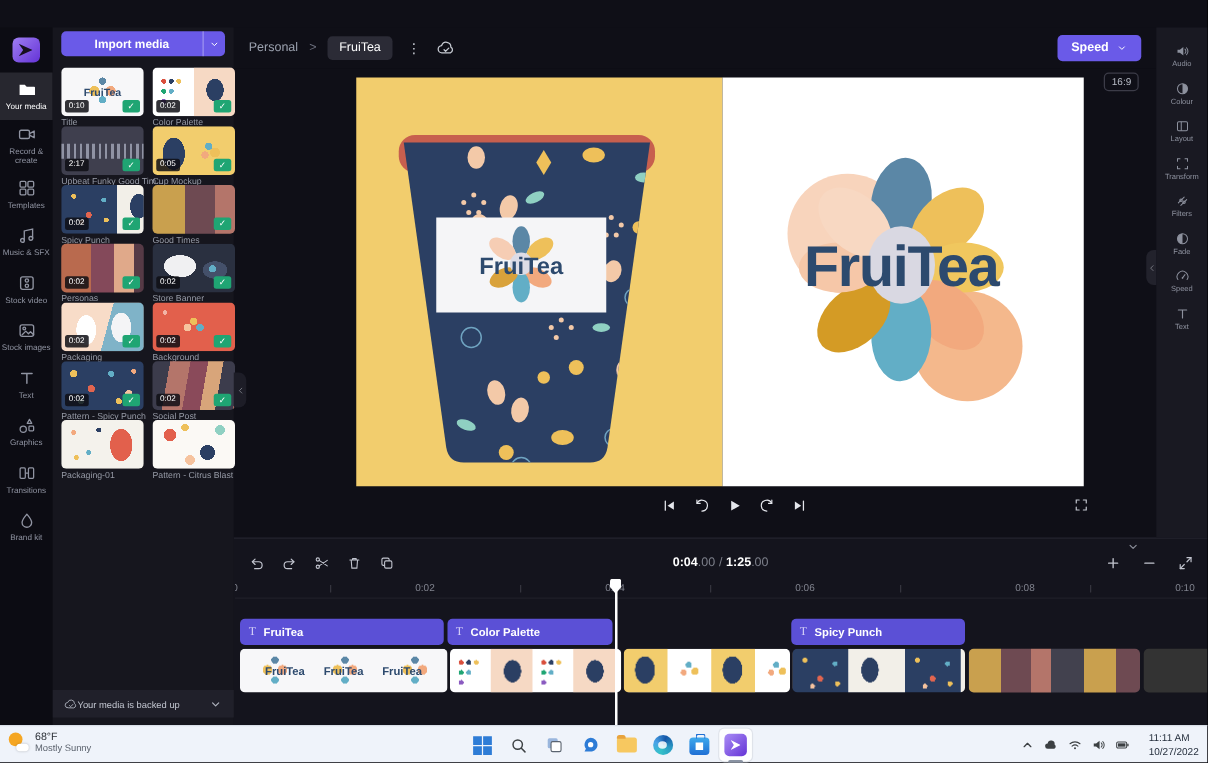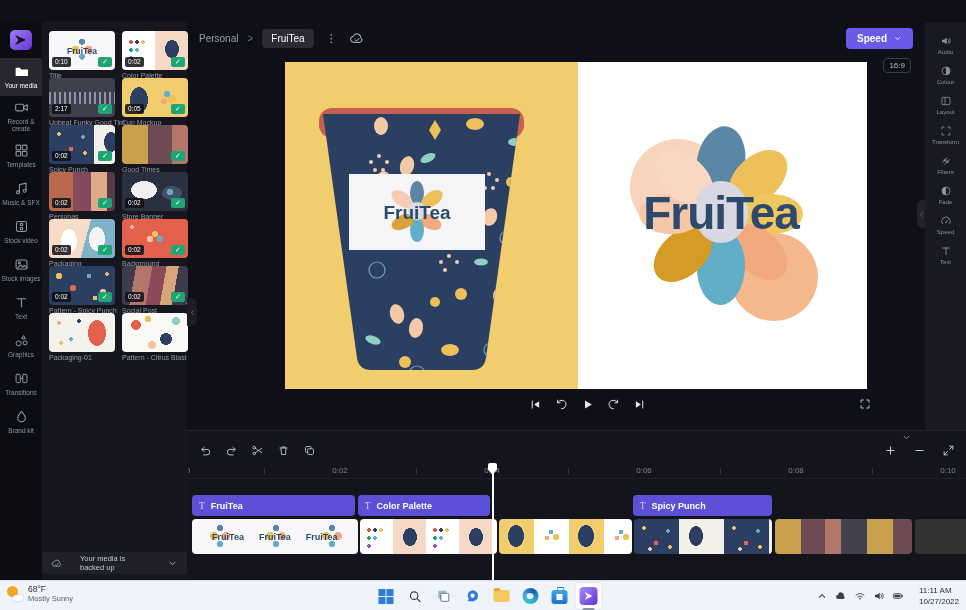--- a/index.html
+++ b/index.html
@@ -33,21 +33,21 @@
 .import-chev{width:18px;height:100%;border-left:1px solid rgba(255,255,255,.35);display:flex;align-items:center;justify-content:center}
 .import-chev svg{width:9px;height:9px}
 .grid{display:grid;grid-template-columns:66px 66px;column-gap:7px;padding:9px 0 0 7px}
 .cell{height:47px;cursor:pointer}
 .thumb{width:66px;height:39px;border-radius:4px;position:relative;overflow:hidden;background:#23232d}
 .cell-label{font-size:7px;color:#969aa6;margin-top:2px;white-space:nowrap}
 .dur{position:absolute;left:3px;bottom:3px;background:rgba(14,14,20,.85);color:#fff;font-size:6.5px;padding:1px 3px;border-radius:2px;line-height:1.2}
 .dur:empty{display:none}
 .check{position:absolute;right:3px;bottom:3px;width:14px;height:10px;background:#1fa573;border-radius:2px;color:#fff;font-size:7px;display:flex;align-items:center;justify-content:center}
 .check::before{content:"✓"}
-.backup-bar{position:absolute;left:0;bottom:6px;width:100%;height:22px;background:#20202a;display:flex;align-items:center;gap:18px;padding:0 9px;color:#c3c7d1;font-size:7.5px}
+.backup-bar{position:absolute;left:0;bottom:6px;width:100%;height:22px;background:#20202a;display:flex;align-items:center;gap:0;padding:0 9px;color:#c3c7d1;font-size:7.5px}
 .backup-bar svg{width:11px;height:11px;color:#aeb2bd}
 .backup-chev{margin-left:auto}
 
 .thumb[data-kind="title"]{background-color:#f7f7f9;background-image:radial-gradient(circle 3px at 50% 28%,#5b87a6 97%,transparent),radial-gradient(circle 4px at 40% 48%,#eec05a 97%,transparent),radial-gradient(circle 4px at 60% 48%,#f2a97e 97%,transparent),radial-gradient(circle 3px at 50% 66%,#62aec6 97%,transparent)}
 [data-brand]::after{content:attr(data-brand);position:absolute;inset:0;display:flex;align-items:center;justify-content:center;font-weight:bold;color:#2d4a6e;white-space:pre;font-size:8.5px}
 .thumb[data-kind="palette"],.clip-video[data-kind="palette"]{background-color:#fff;background-image:radial-gradient(circle 2px at 9px 11px,#d94f3d 97%,transparent),radial-gradient(circle 2px at 15px 11px,#2b3f63 97%,transparent),radial-gradient(circle 2px at 21px 11px,#eec05a 97%,transparent),radial-gradient(circle 2px at 9px 19px,#1fa573 97%,transparent),radial-gradient(circle 2px at 15px 19px,#62aec6 97%,transparent),radial-gradient(circle 2px at 9px 27px,#8a5ac0 97%,transparent),radial-gradient(ellipse 7px 9px at 50px 18px,#2b3f63 98%,transparent),linear-gradient(90deg,transparent 0 33px,#f6d9c4 33px 66px);background-size:66px 100%}
 .thumb[data-kind="audio"]{background-color:#3f3f4e;background-image:repeating-linear-gradient(90deg,#9093a4 0 2px,transparent 2px 5px);background-size:100% 12px;background-position:0 14px;background-repeat:no-repeat}
 .thumb[data-kind="cup"]{background-color:#f2cd6d;background-image:radial-gradient(ellipse 9px 13px at 17px 22px,#2b3f63 98%,transparent),radial-gradient(circle 3px at 45px 16px,#62aec6 97%,transparent),radial-gradient(circle 4px at 50px 21px,#eec05a 97%,transparent),radial-gradient(circle 3px at 42px 23px,#f2a97e 97%,transparent)}
 .thumb[data-kind="spicyp"],.clip-video[data-kind="spicyp"]{background-color:#2b3f63;background-image:radial-gradient(ellipse 7px 10px at 62px 17px,#2b3f63 98%,transparent),radial-gradient(circle 2px at 10px 9px,#eec05a 97%,transparent),radial-gradient(circle 2.5px at 22px 24px,#e2654f 97%,transparent),radial-gradient(circle 2px at 34px 12px,#62aec6 97%,transparent),radial-gradient(circle 2px at 16px 30px,#f6c39e 97%,transparent),radial-gradient(circle 2px at 36px 28px,#eec05a 97%,transparent),linear-gradient(90deg,transparent 0 45px,#f2efe8 45px 90px);background-size:90px 100%}
 .thumb[data-kind="goodtimes"],.clip-video[data-kind="goodtimes"]{background:repeating-linear-gradient(90deg,#c9a04e 0 26px,#6e4a52 26px 50px,#b4756a 50px 66px,#42414e 66px 92px)}
@@ -268,20 +268,28 @@
             <svg viewBox="0 0 18 18" fill="none" stroke="currentColor" stroke-width="1.3" stroke-linejoin="round">
               <path d="M9 2.8c2.8 3.4 4.6 5.3 4.6 8a4.6 4.6 0 1 1-9.2 0c0-2.7 1.8-4.6 4.6-8z"></path>
             </svg>
           </span>
           <span class="rail-label">Brand kit</span>
         </div>
       </div>
   </div>
 
   <div class="media-panel">
+    <div class="import-btn">
+      <span class="import-main">Import media</span>
+      <span class="import-chev">
+          <svg viewBox="0 0 18 18" fill="none" stroke="currentColor" stroke-width="1.6" stroke-linecap="round" stroke-linejoin="round">
+            <path d="M5 7l4 4 4-4"></path>
+          </svg>
+        </span>
+    </div>
     <div class="grid">
 
         <div class="cell" title="Title">
           <div class="thumb" data-kind="title" data-brand="FruiTea">
             <span class="dur">0:10</span>
             <span class="check"></span>
           </div>
           <div class="cell-label">Title</div>
         </div>
 
@@ -686,20 +694,23 @@
               <path d="M4 5.5h10M7 5.5V4h4v1.5M5.5 5.5l.7 9h5.6l.7-9"></path>
             </svg>
           </button>
         <button class="tbtn">
             <svg viewBox="0 0 18 18" fill="none" stroke="currentColor" stroke-width="1.2" stroke-linejoin="round">
               <rect x="6.5" y="6.5" width="8" height="8" rx="1.5"></rect>
               <path d="M11.5 6.5V5A1.5 1.5 0 0 0 10 3.5H5A1.5 1.5 0 0 0 3.5 5v5A1.5 1.5 0 0 0 5 11.5h1.5"></path>
             </svg>
           </button>
       </div>
+      <div class="tl-time">
+        <span>0:04</span><span class="frac">.00</span><span class="sep">/</span><span>1:25</span><span class="frac">.00</span>
+      </div>
       <div class="tl-right">
         <button class="tbtn">
             <svg viewBox="0 0 18 18" fill="none" stroke="currentColor" stroke-width="1.5" stroke-linecap="round">
               <path d="M9 4v10M4 9h10"></path>
             </svg>
           </button>
         <button class="tbtn">
             <svg viewBox="0 0 18 18" fill="none" stroke="currentColor" stroke-width="1.5" stroke-linecap="round">
               <path d="M4 9h10"></path>
             </svg>
@@ -712,21 +723,21 @@
           </button>
       </div>
     </div>
     <div class="tl-ruler">
       <div>
 
       <div class="ruler-label" style="left: 0px;">0</div>
           <div class="ruler-label" style="left: 152px;">0:02</div>
           <div class="ruler-label" style="left: 304px;">0:04</div>
           <div class="ruler-label" style="left: 456px; text-align: right;">0:06</div>
-          <div class="ruler-label" style="left: 608px;">0:08</div>
+          <div class="ruler-label" style="left: 632px;">0:08</div>
           <div class="ruler-label" style="left: 760px;">0:10</div>
         </div>
       <div class="tick" style="left:76px"></div>
       <div class="tick" style="left:228px"></div>
       <div class="tick" style="left:380px"></div>
       <div class="tick" style="left:532px"></div>
       <div class="tick" style="left:684px"></div>
     </div>
     <div class="tl-tracks">
       <div class="track track-text">

